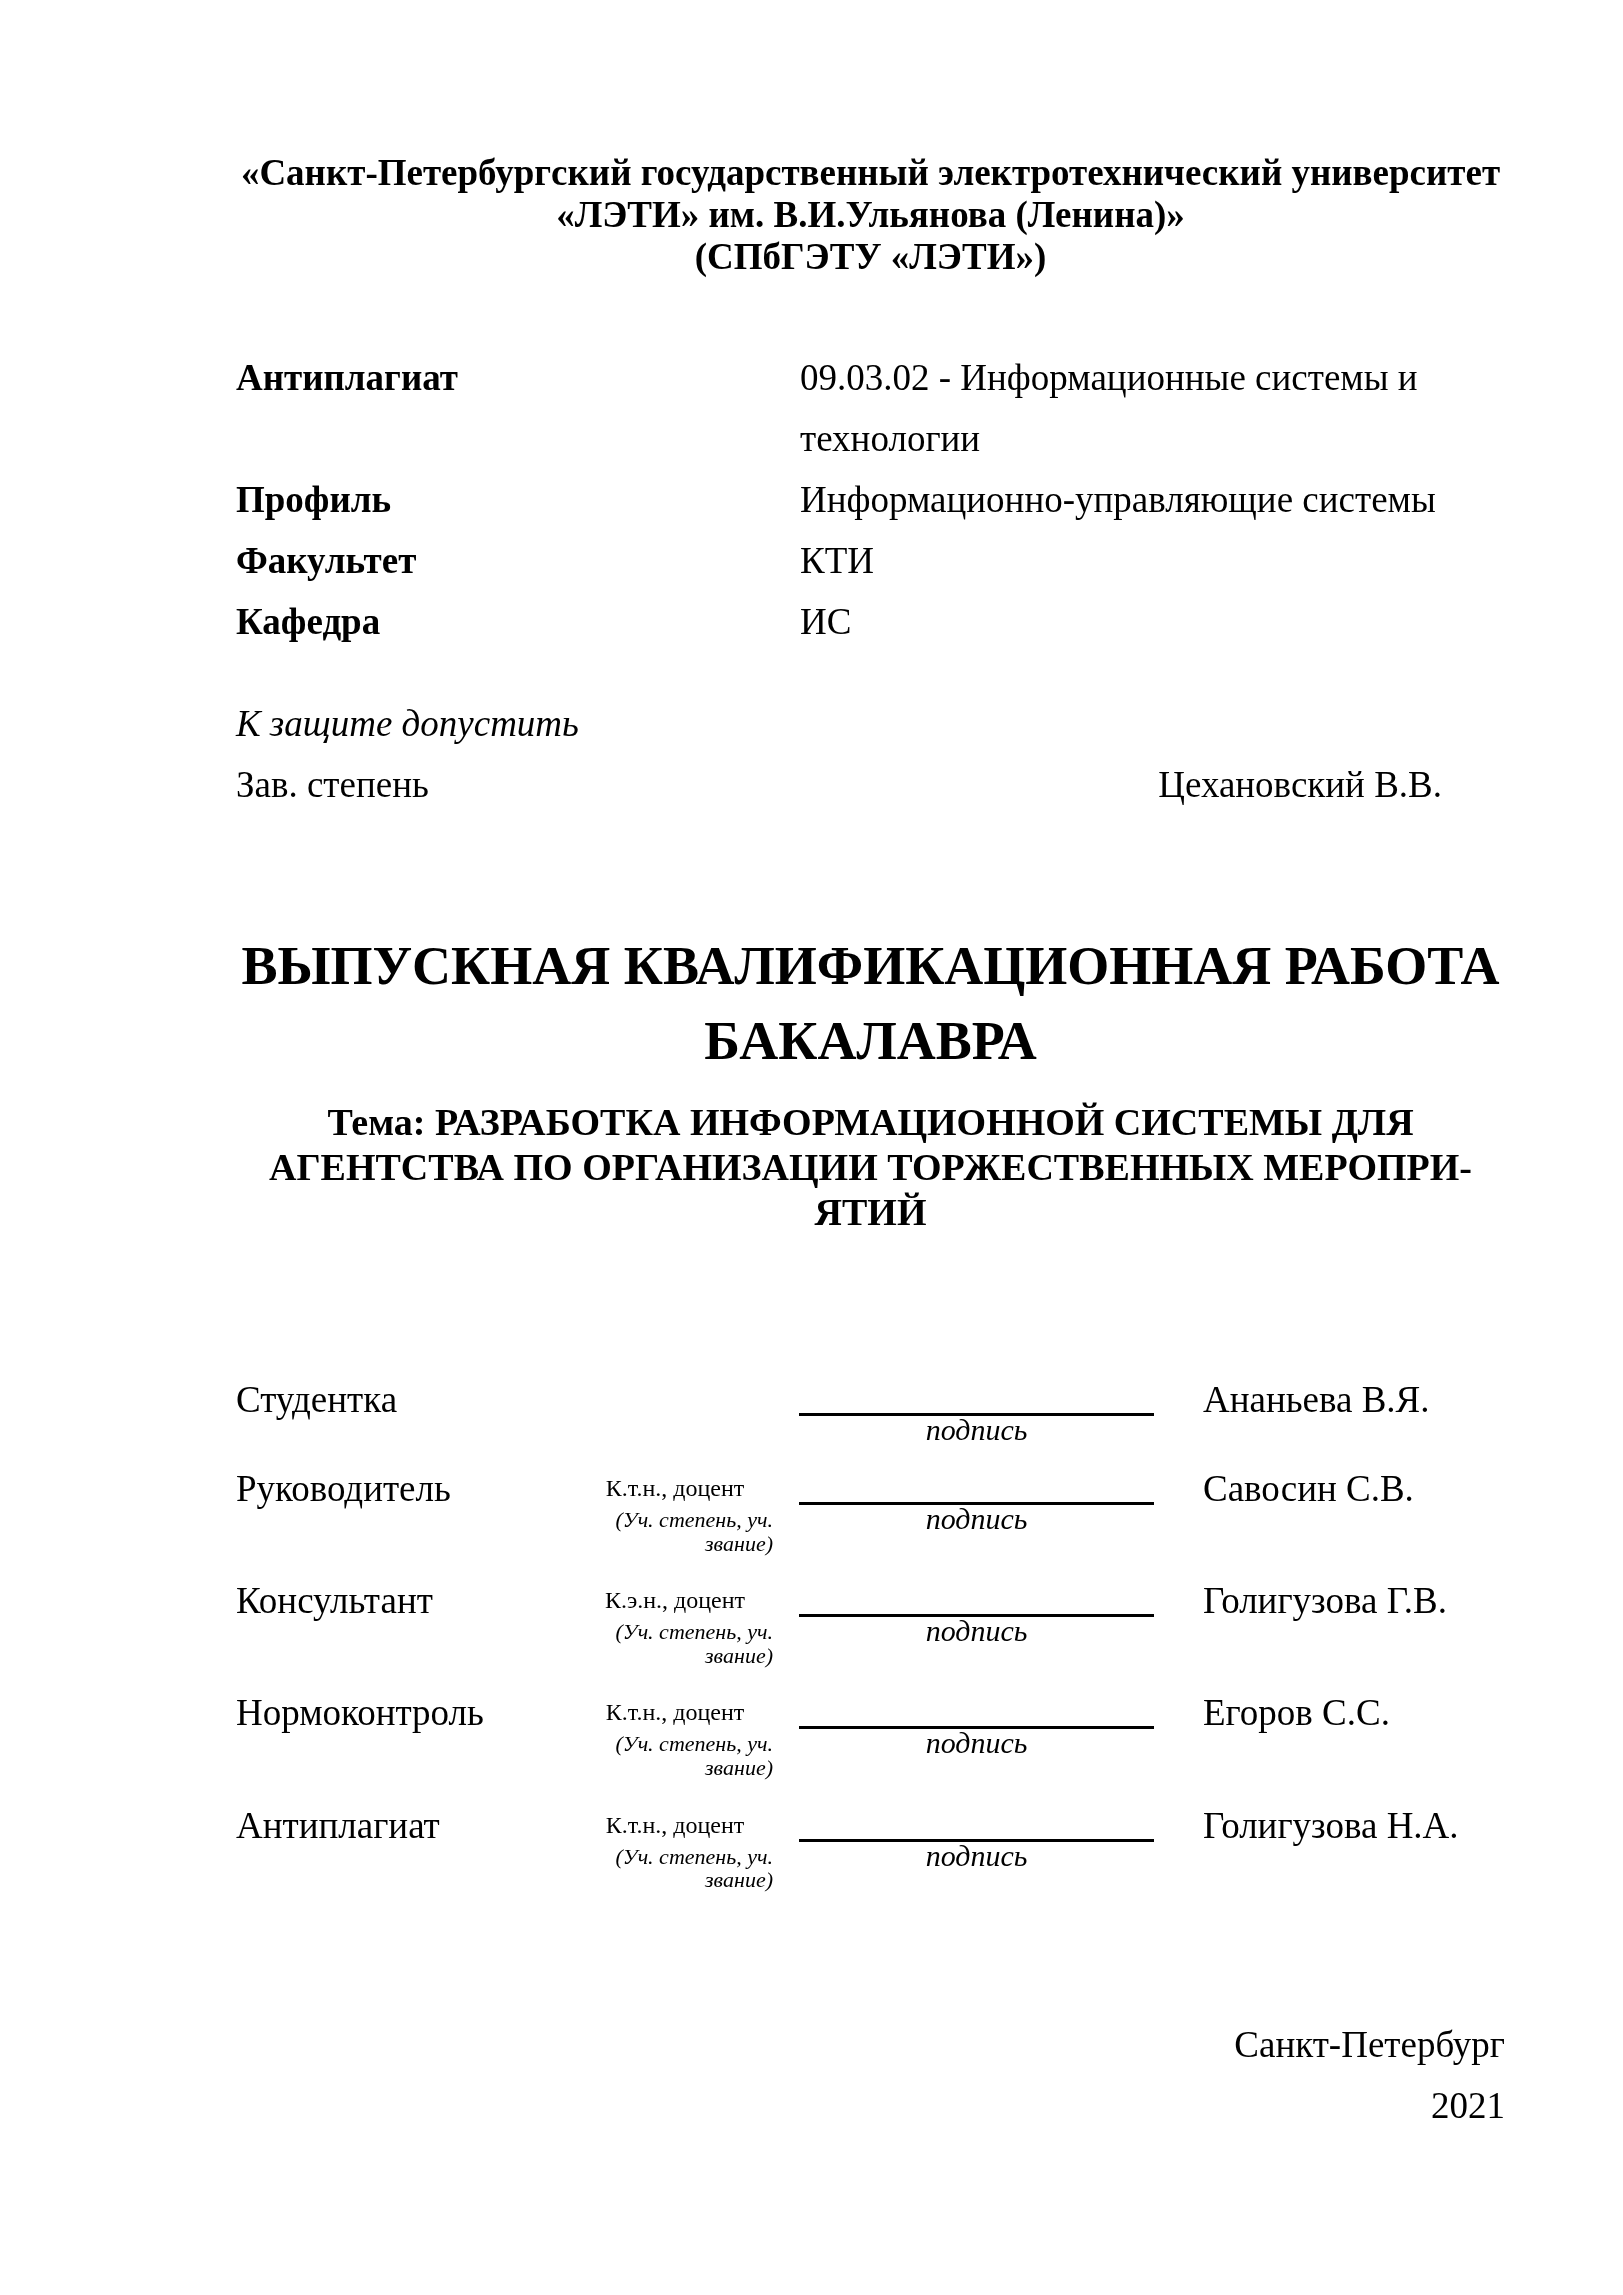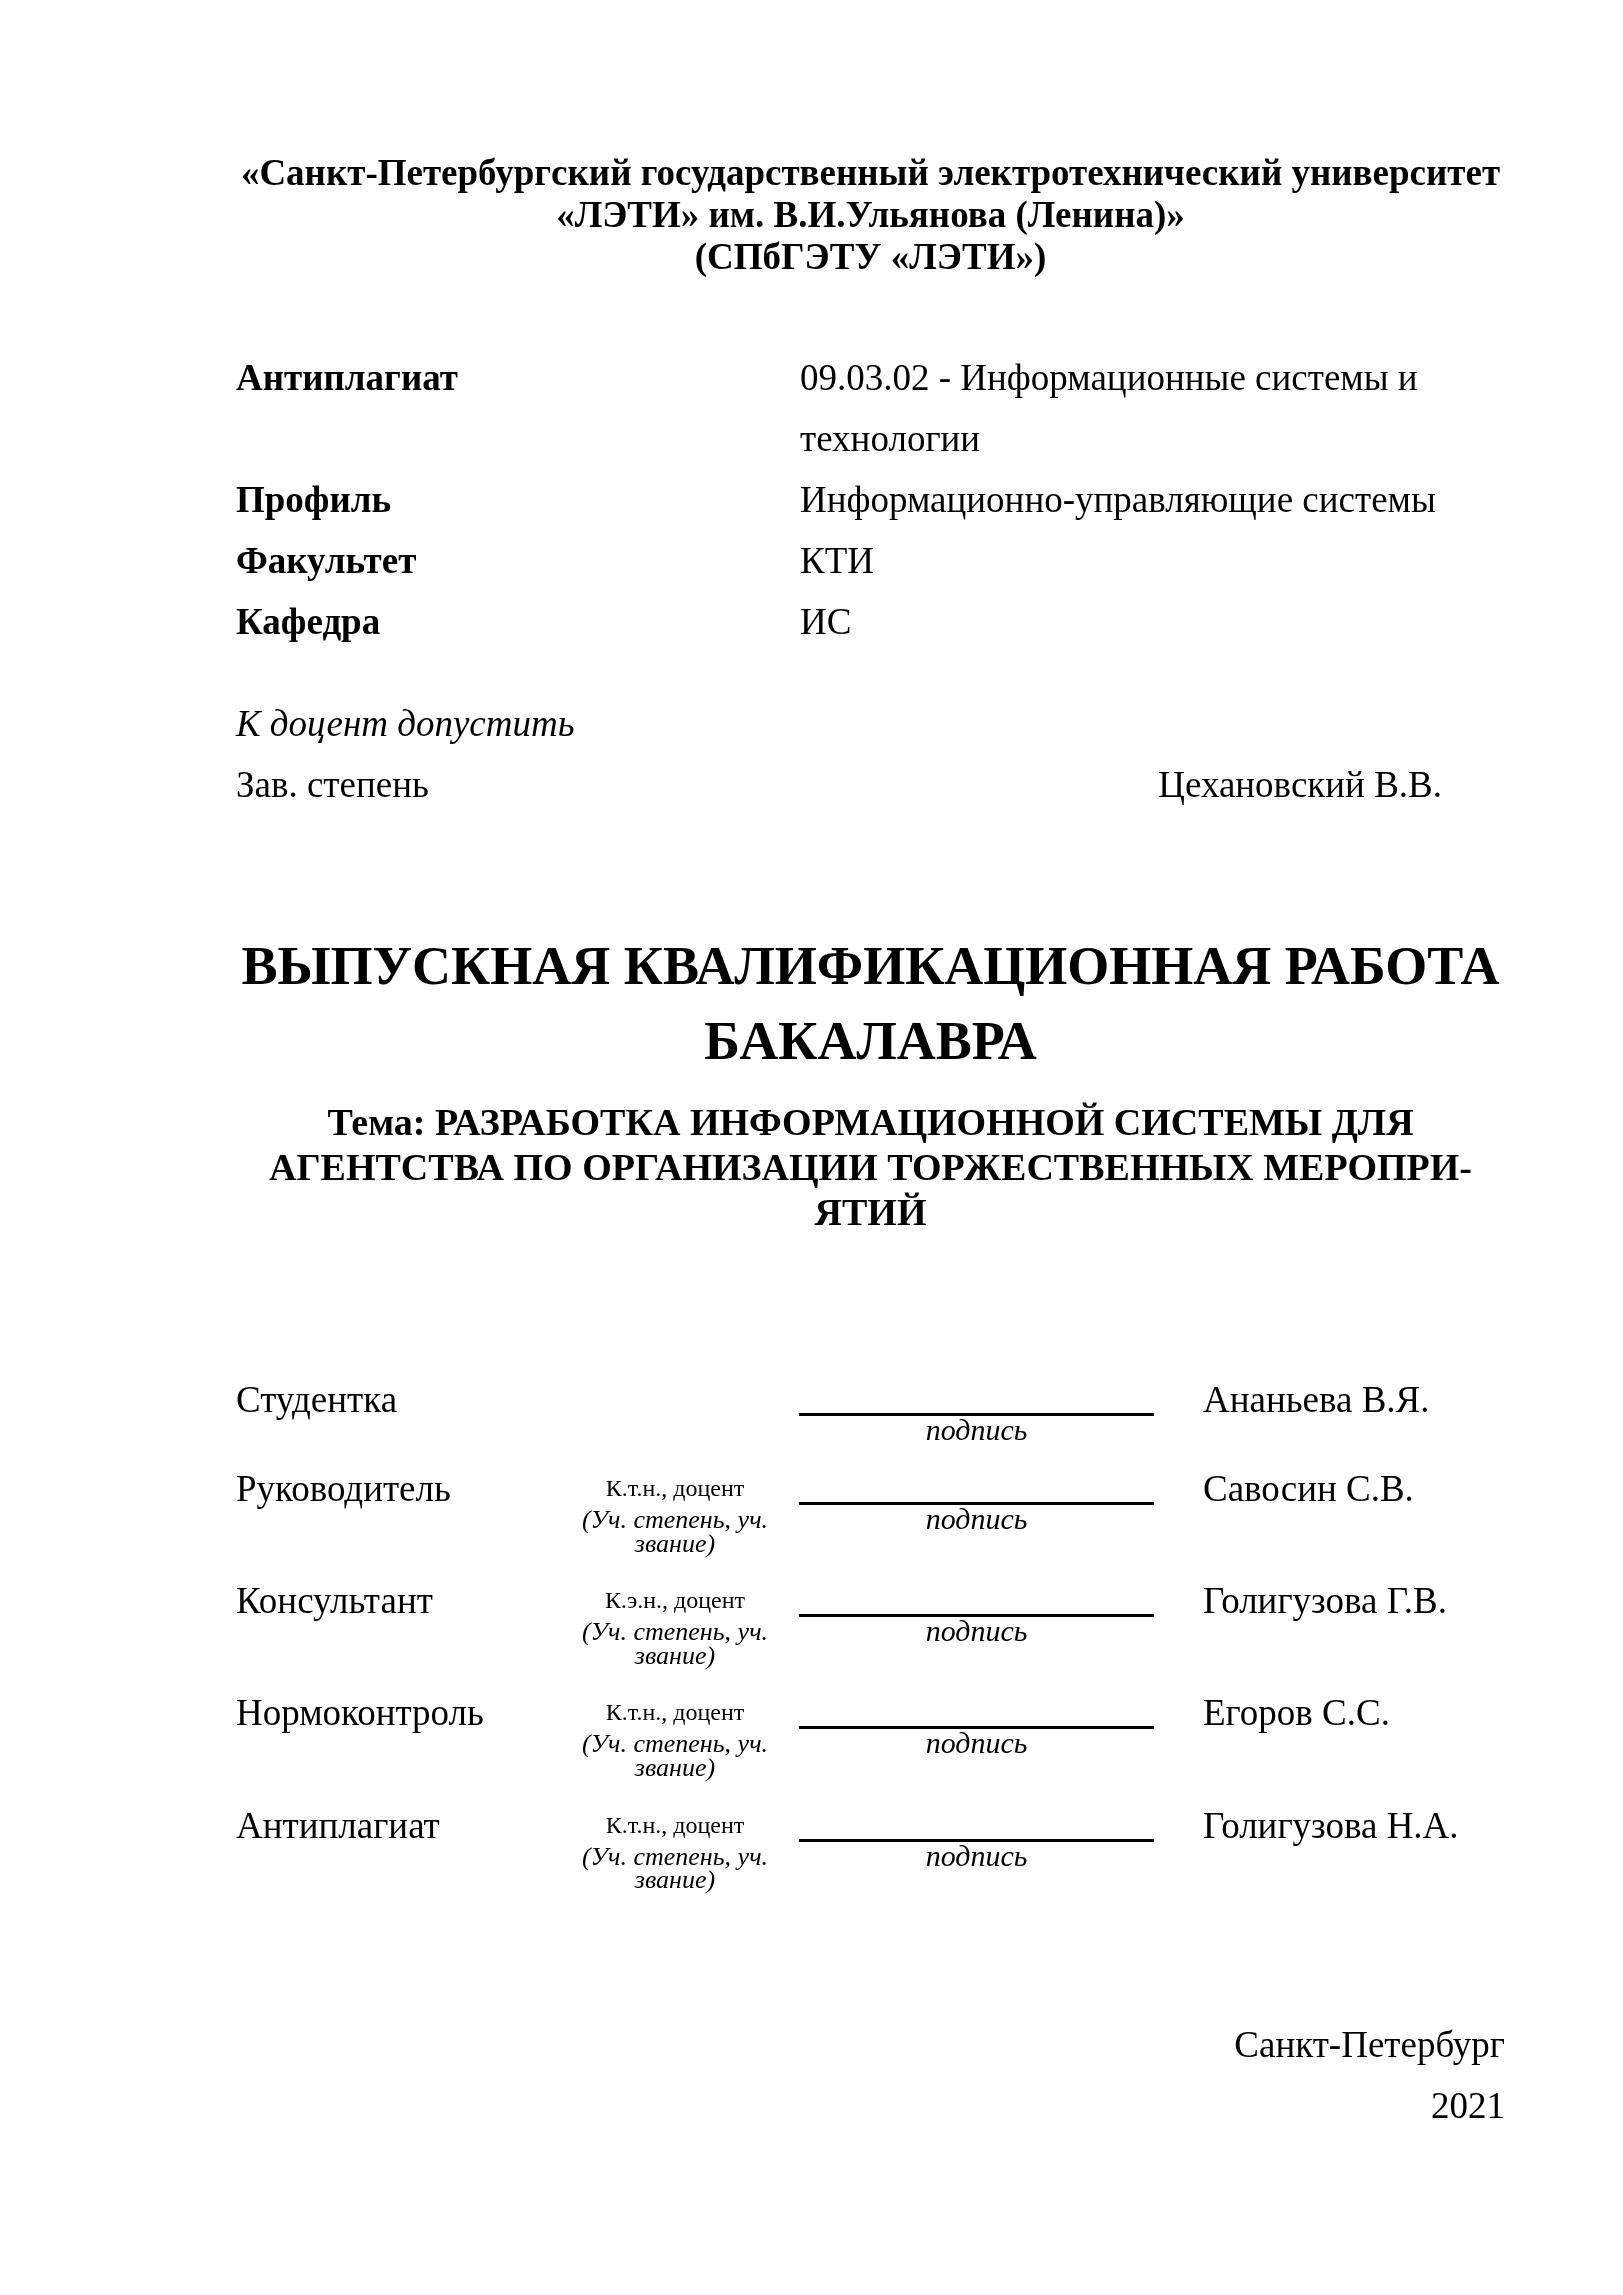--- a/index.html
+++ b/index.html
@@ -92,23 +92,24 @@
     line-height: 39px;
   }
   .sig-degree-cell {
     text-align: center;
   }
   .sig-degree {
     font-size: 24px;
     line-height: 39px;
   }
   .sig-note {
-    font-size: 26px;
+    font-size: 22px;
     line-height: 23.6px;
     font-style: italic;
+    text-align: right;
   }
   .sig-line {
     margin-left: 26px;
     width: 355px;
     height: 33px;
     border-bottom: 3.1px solid #000000;
   }
   .sig-caption {
     margin-left: 26px;
     width: 355px;
@@ -155,21 +156,21 @@
     <div class="info-row">
       <div class="info-label">Факультет</div>
       <div class="info-value">КТИ</div>
     </div>
     <div class="info-row">
       <div class="info-label">Кафедра</div>
       <div class="info-value">ИС</div>
     </div>
   </div>
 
-  <div class="admit">К доцент допустить</div>
+  <div class="admit">К защите допустить</div>
   <div class="approve-row">
     <div>Зав. степень</div>
     <div>Цехановский В.В.</div>
   </div>
 
   <div class="work-title">
     <div>ВЫПУСКНАЯ КВАЛИФИКАЦИОННАЯ РАБОТА</div>
     <div>БАКАЛАВРА</div>
   </div>
 

